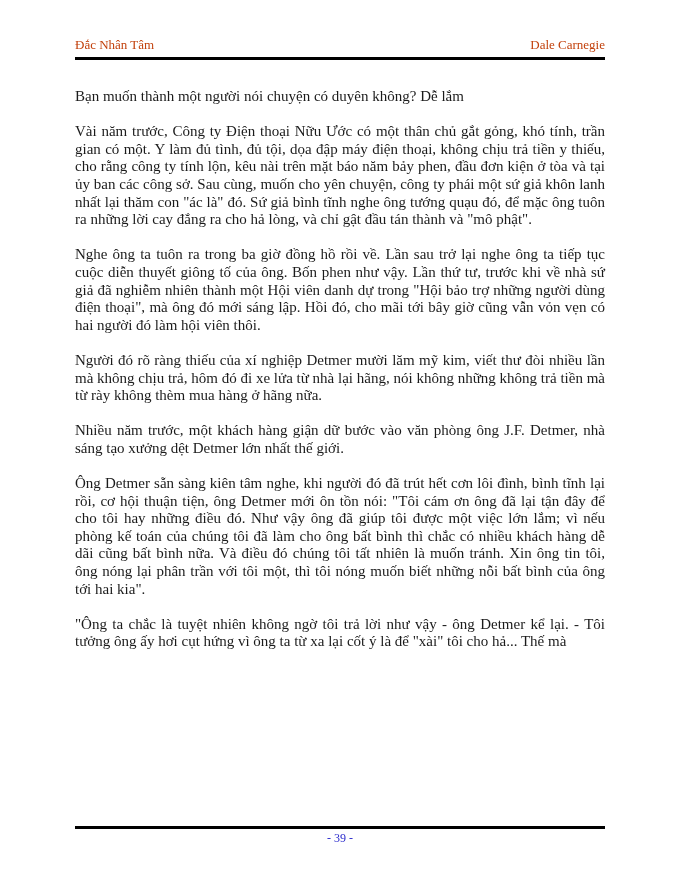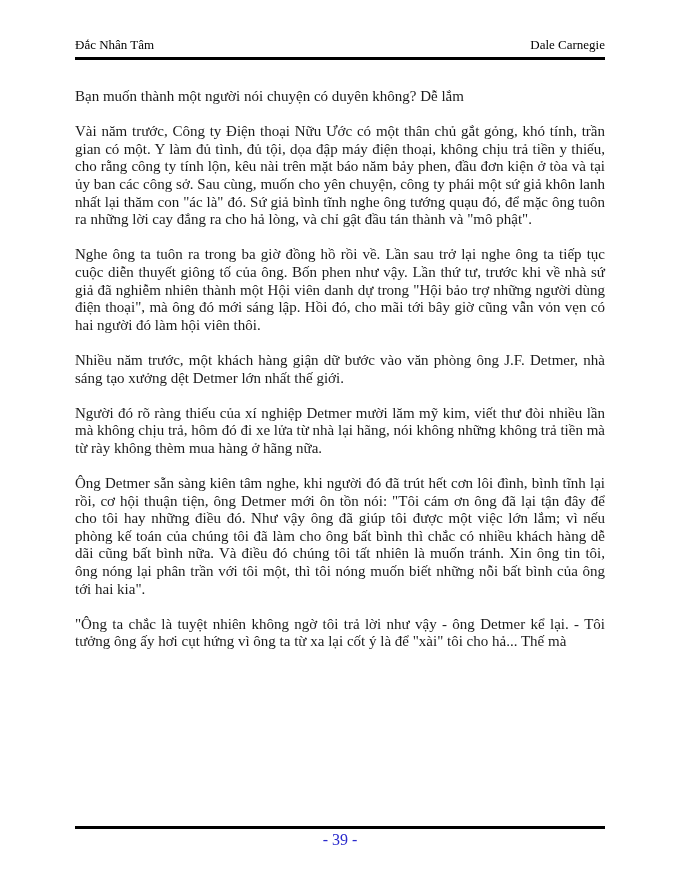--- a/index.html
+++ b/index.html
@@ -16,21 +16,21 @@
   }
   .page-header {
     position: absolute;
     top: 37px;
     left: 75px;
     right: 75px;
     display: flex;
     justify-content: space-between;
     align-items: baseline;
     font-size: 13px;
-    color: #000000;
+    color: #c2410c;
     border-bottom: 3px solid #000000;
     padding-bottom: 4px;
     gap: 20px;
   }
   .page-content {
     position: absolute;
     top: 88px;
     left: 75px;
     right: 75px;
     font-size: 15px;
@@ -41,38 +41,38 @@
   .page-content p {
     margin: 0 0 17.6px 0;
   }
   .page-footer {
     position: absolute;
     top: 826px;
     left: 75px;
     right: 75px;
     border-top: 3px solid #000000;
     text-align: center;
-    font-size: 16px;
+    font-size: 12px;
     color: #2a2acc;
     padding-top: 2px;
   }
 </style>
 </head>
 <body>
 
 <div class="page-header">
   <span>Đắc Nhân Tâm</span>
   <span>Dale Carnegie</span>
 </div>
 
 <div class="page-content">
   <p>Bạn muốn thành một người nói chuyện có duyên không? Dễ lắm</p>
   <p>Vài năm trước, Công ty Điện thoại Nữu Ước có một thân chủ gắt gỏng, khó tính, trần gian có một. Y làm đủ tình, đủ tội, dọa đập máy điện thoại, không chịu trả tiền y thiếu, cho rằng công ty tính lộn, kêu nài trên mặt báo năm bảy phen, đầu đơn kiện ở tòa và tại ủy ban các công sở. Sau cùng, muốn cho yên chuyện, công ty phái một sứ giả khôn lanh nhất lại thăm con "ác là" đó. Sứ giả bình tĩnh nghe ông tướng quạu đó, để mặc ông tuôn ra những lời cay đắng ra cho hả lòng, và chỉ gật đầu tán thành và "mô phật".</p>
   <p>Nghe ông ta tuôn ra trong ba giờ đồng hồ rồi về. Lần sau trở lại nghe ông ta tiếp tục cuộc diễn thuyết giông tố của ông. Bốn phen như vậy. Lần thứ tư, trước khi về nhà sứ giả đã nghiễm nhiên thành một Hội viên danh dự trong "Hội bảo trợ những người dùng điện thoại", mà ông đó mới sáng lập. Hồi đó, cho mãi tới bây giờ cũng vẫn vỏn vẹn có hai người đó làm hội viên thôi.</p>
+  <p>Người đó rõ ràng thiếu của xí nghiệp Detmer mười lăm mỹ kim, viết thư đòi nhiều lần mà không chịu trả, hôm đó đi xe lửa từ nhà lại hãng, nói không những không trả tiền mà từ rày không thèm mua hàng ở hãng nữa.</p>
   <p>Nhiều năm trước, một khách hàng giận dữ bước vào văn phòng ông J.F. Detmer, nhà sáng tạo xưởng dệt Detmer lớn nhất thế giới.</p>
-  <p>Người đó rõ ràng thiếu của xí nghiệp Detmer mười lăm mỹ kim, viết thư đòi nhiều lần mà không chịu trả, hôm đó đi xe lửa từ nhà lại hãng, nói không những không trả tiền mà từ rày không thèm mua hàng ở hãng nữa.</p>
   <p>Ông Detmer sẵn sàng kiên tâm nghe, khi người đó đã trút hết cơn lôi đình, bình tĩnh lại rồi, cơ hội thuận tiện, ông Detmer mới ôn tồn nói: "Tôi cám ơn ông đã lại tận đây để cho tôi hay những điều đó. Như vậy ông đã giúp tôi được một việc lớn lắm; vì nếu phòng kế toán của chúng tôi đã làm cho ông bất bình thì chắc có nhiều khách hàng dễ dãi cũng bất bình nữa. Và điều đó chúng tôi tất nhiên là muốn tránh. Xin ông tin tôi, ông nóng lại phân trần với tôi một, thì tôi nóng muốn biết những nỗi bất bình của ông tới hai kia".</p>
   <p>"Ông ta chắc là tuyệt nhiên không ngờ tôi trả lời như vậy - ông Detmer kể lại. - Tôi tưởng ông ấy hơi cụt hứng vì ông ta từ xa lại cốt ý là để "xài" tôi cho hả... Thế mà</p>
 </div>
 
 <div class="page-footer">
   <span>- 39 -</span>
 </div>
 
 </body></html>

